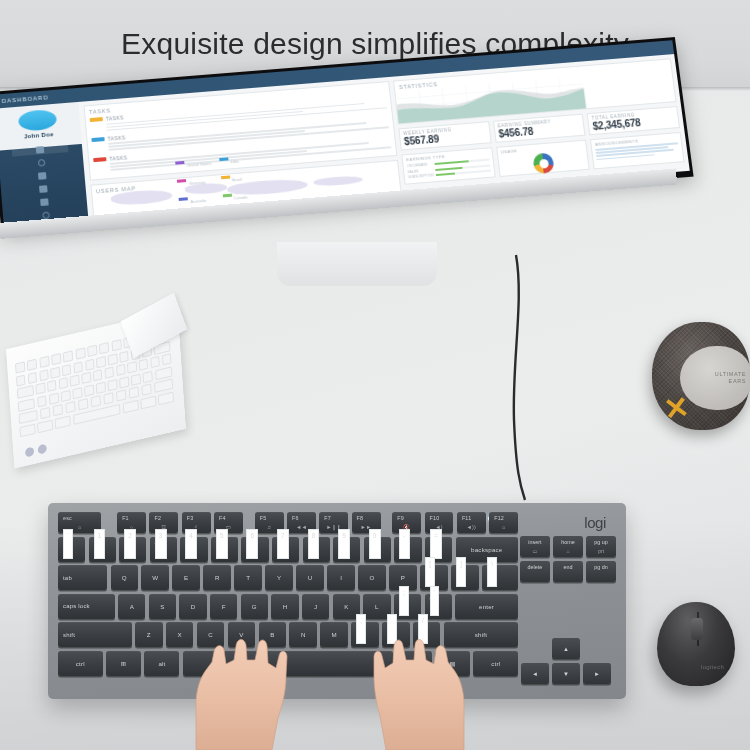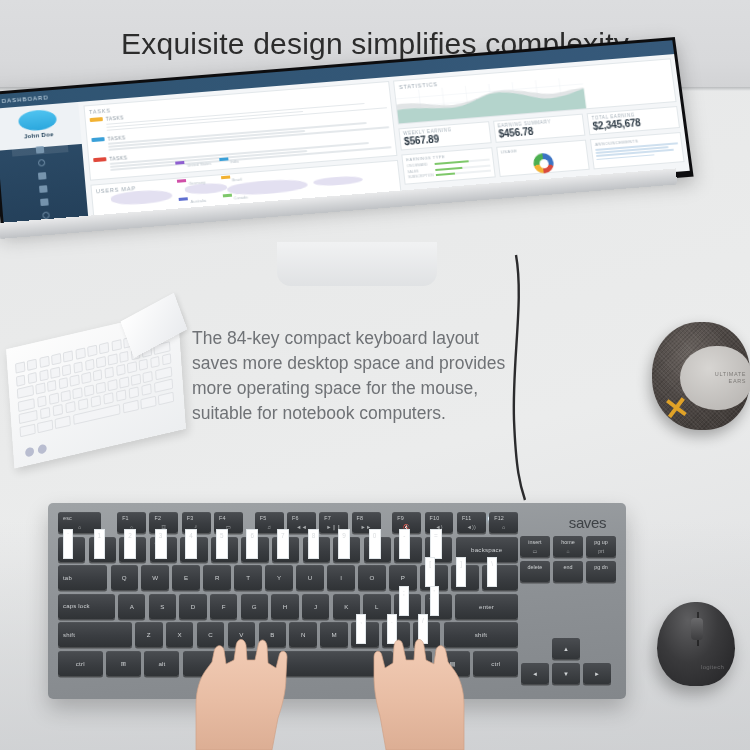--- a/index.html
+++ b/index.html
@@ -445,21 +445,20 @@
       </div>
     </div>
     <div class="bezel-bottom"></div>
   </div>
   <div class="stand-neck"></div>
 
   <svg class="cable">
     <path d="M516,255 C524,300 512,360 514,420 C516,470 520,485 525,500" stroke="#2b2b2d" stroke-width="2.4" fill="none"></path>
   </svg>
 
-  <div class="copy">The 84-key compact keyboard layout saves more desktop space and provides more operating space for the mouse, suitable for notebook computers.</div>
 
   <div class="wkbd">
     <div class="wkbd-base"></div>
     <div class="wkbd-keys">
       <div class="wkr">
           <div class="wk"></div>
           <div class="wk"></div>
           <div class="wk"></div>
           <div class="wk"></div>
           <div class="wk"></div>
@@ -570,21 +569,21 @@
     <div class="kbd-inner">
 
       <div class="leds">
         <div class="led">
             <span class="led-lbl">⌂</span>
           </div>
         <div class="led">
             <span class="led-lbl">⌂</span>
           </div>
       </div>
-      <div class="logo">saves</div>
+      <div class="logo">logi</div>
 
       <div class="krow" style="width:460px">
         <div class="key fn c" style="flex:1.5">
           <span class="fl">esc</span>
           <span class="ico">⌂</span>
         </div>
         <div class="gap"></div>
         <div class="key fn">
             <span class="fl">F1</span>
             <span class="ico">☼</span>

